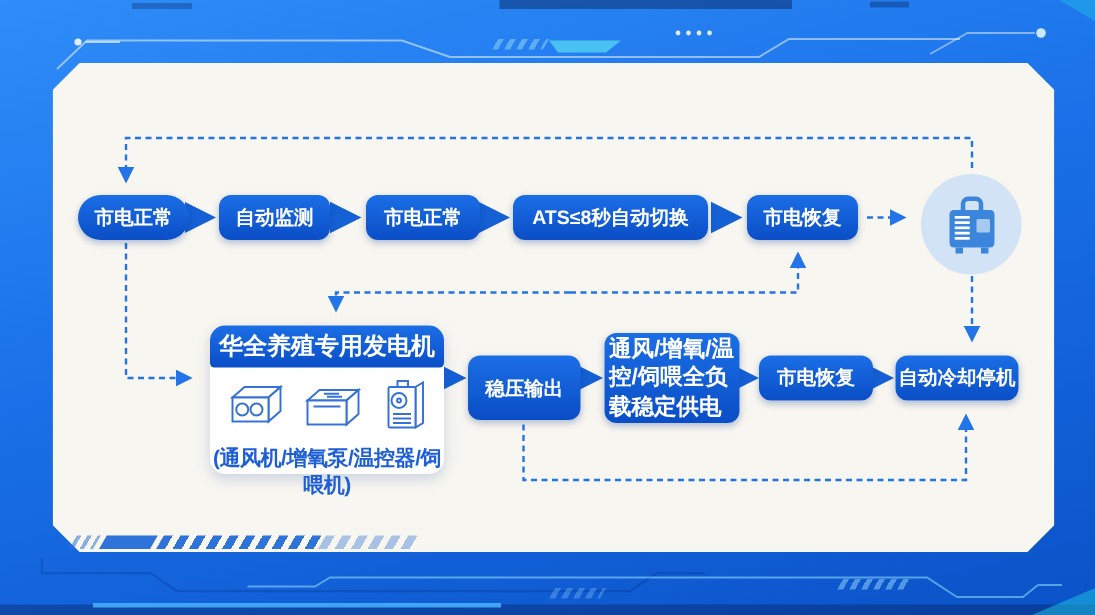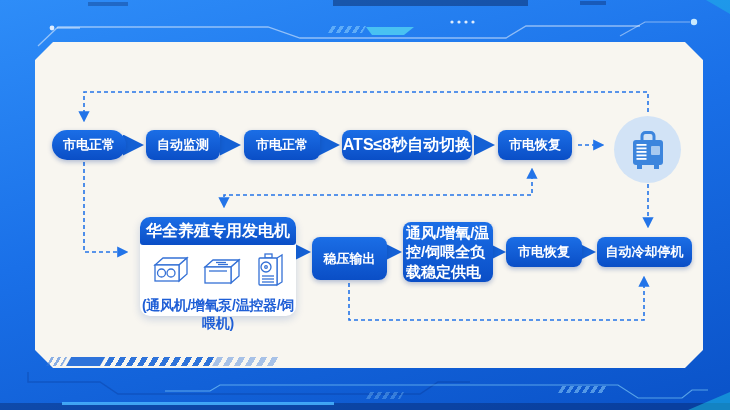--- a/index.html
+++ b/index.html
@@ -21,21 +21,21 @@
 
   .panel{position:absolute;left:35px;top:42px;width:668px;height:326px;background:#f8f6f0;
     clip-path:polygon(18px 0,calc(100% - 18px) 0,100% 18px,100% calc(100% - 18px),calc(100% - 18px) 100%,18px 100%,0 calc(100% - 18px),0 18px);
     box-shadow:0 8px 22px rgba(0,25,90,.4);}
 
   .node{position:absolute;display:flex;align-items:center;justify-content:center;
     color:#fff;font-weight:bold;font-size:13px;white-space:nowrap;
     background:linear-gradient(180deg,#1b6ee6,#0a4ec6);border-radius:8px;
     box-shadow:0 2px 5px rgba(10,50,140,.3);}
   .pill{border-radius:17px;}
-  .node.small-text{font-size:16px;}
+  .node.small-text{font-size:13px;}
   .node.multi{white-space:normal;font-size:15px;line-height:1.3;padding:2px 3px;box-sizing:border-box;}
 
   .card{position:absolute;left:140px;top:217px;width:156px;height:99px;background:#ffffff;border-radius:10px;
     box-shadow:0 3px 9px rgba(20,70,160,.2);}
   .card-header{height:28px;background:linear-gradient(180deg,#1b6ee6,#0a4ec6);border-radius:10px 10px 3px 3px;
     display:flex;align-items:center;justify-content:center;color:#fff;font-weight:bold;font-size:16px;}
   .card-icons{display:flex;justify-content:center;align-items:center;gap:9px;height:52px;}
   .card-caption{font-size:14px;font-weight:bold;color:#1e5ed6;text-align:center;letter-spacing:-0.3px;}
 
   .gen-circle{position:absolute;left:614px;top:116px;width:67px;height:67px;border-radius:50%;
@@ -169,15 +169,15 @@
         <line x1="10" y1="27" x2="22" y2="27"></line>
         <line x1="10" y1="30" x2="22" y2="30"></line>
       </svg>
     </div>
     <div class="card-caption">(通风机/增氧泵/温控器/饲喂机)</div>
   </div>
 
   <div class="node" style="left:312px;top:237px;width:75px;height:43px;">稳压输出</div>
   <div class="node multi" style="left:403px;top:222px;width:90px;height:60px;">通风/增氧/温控/饲喂全负载稳定供电</div>
   <div class="node" style="left:506px;top:237px;width:76px;height:30px;">市电恢复</div>
-  <div class="node" style="left:597px;top:237px;width:95px;height:30px;">自动冷却停机</div>
+  <div class="node" style="left:597px;top:237px;width:82px;height:30px;">自动冷却停机</div>
 
 </div>
 
 </body></html>

